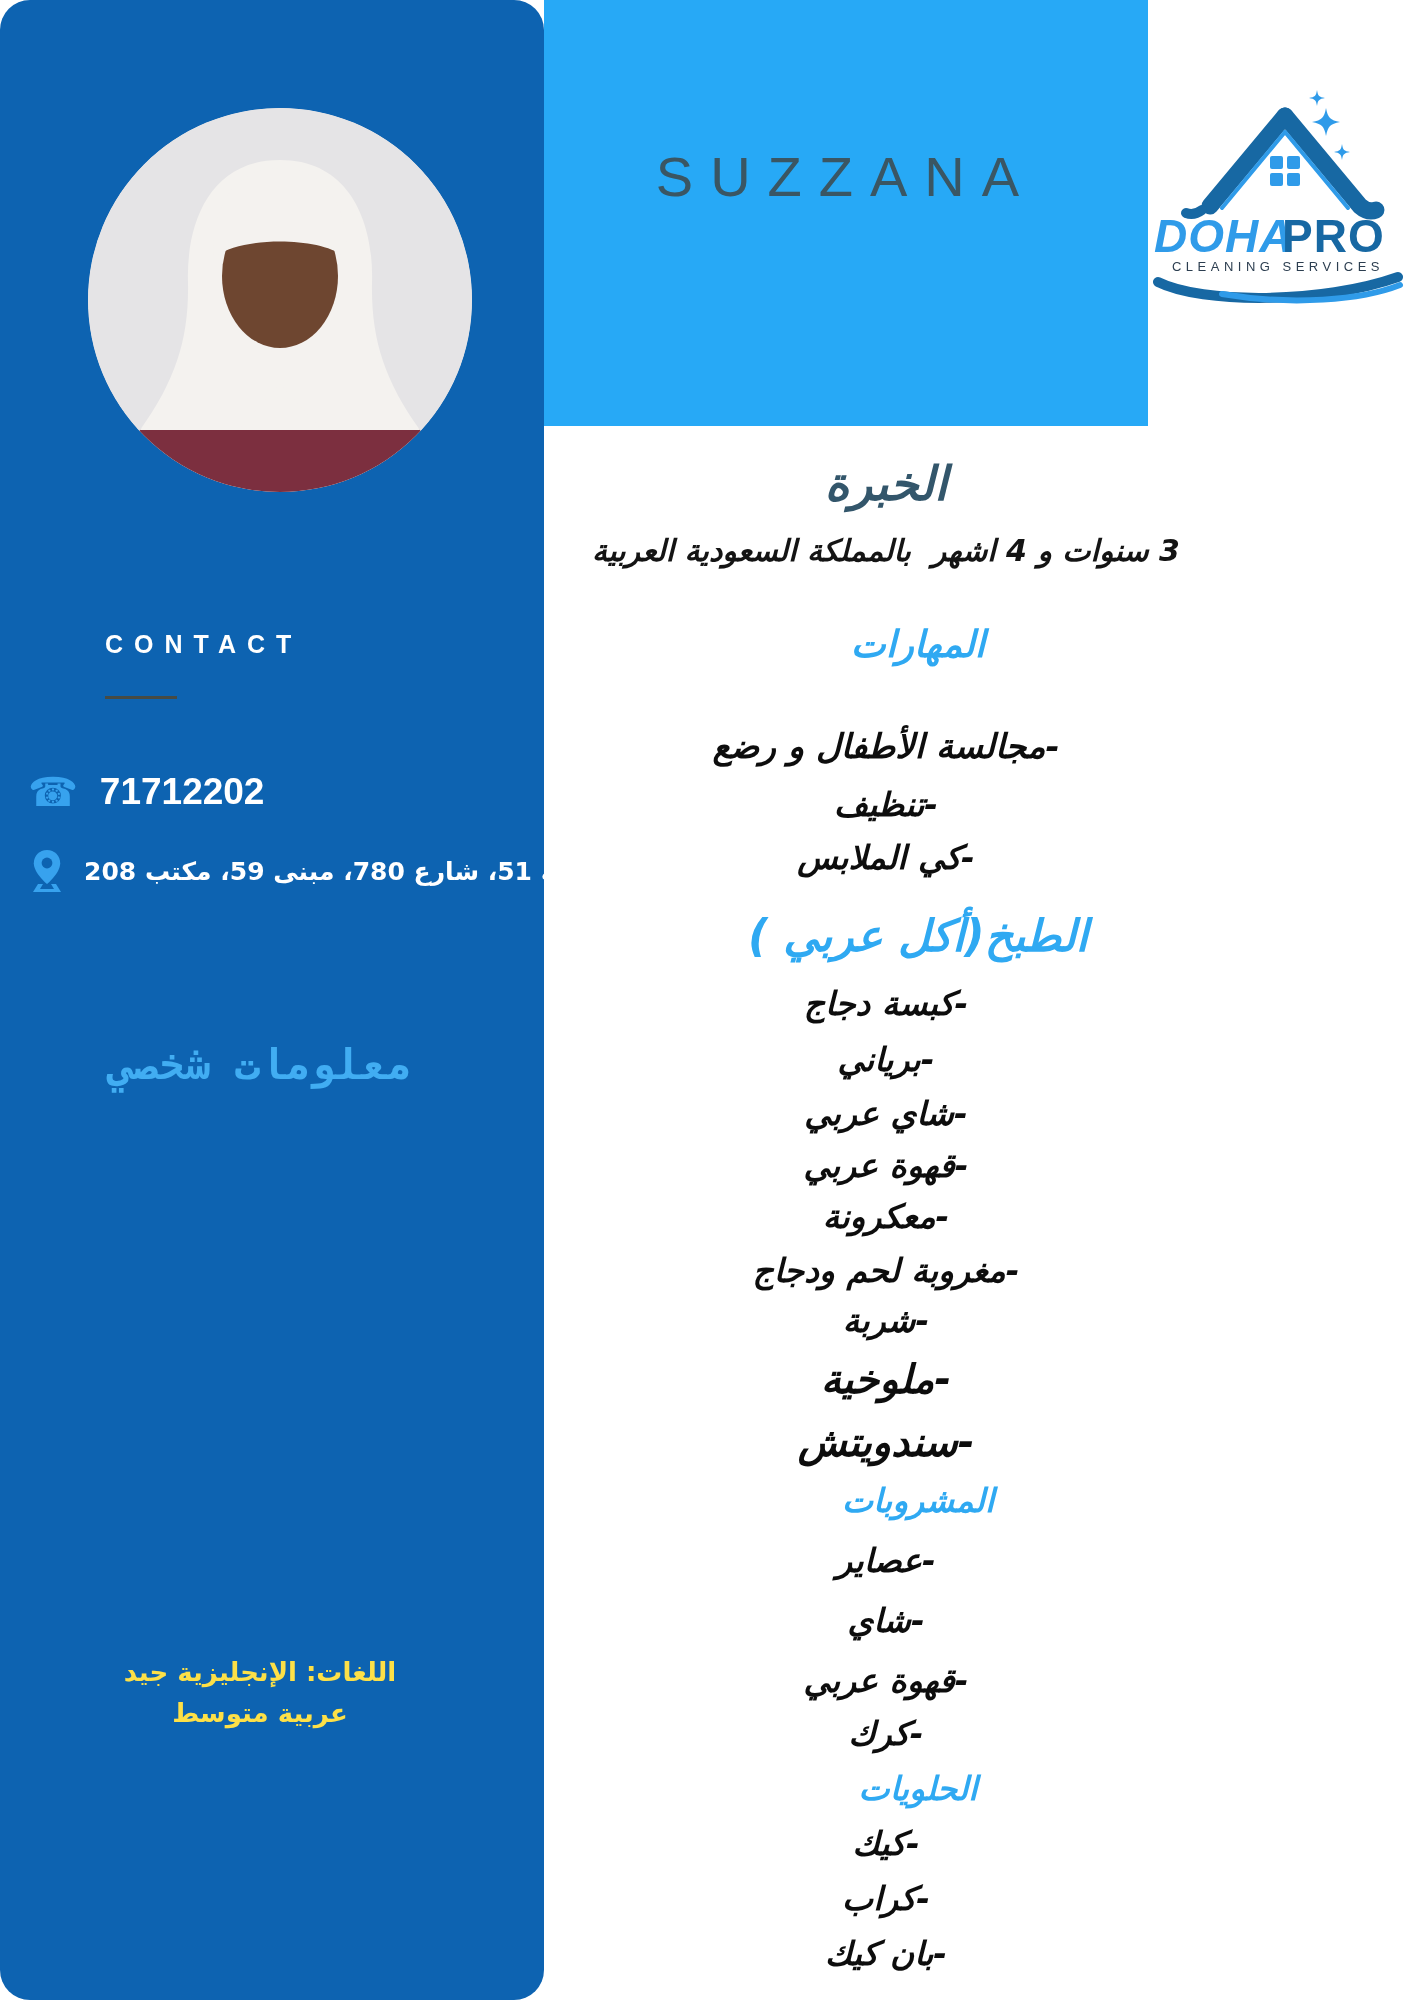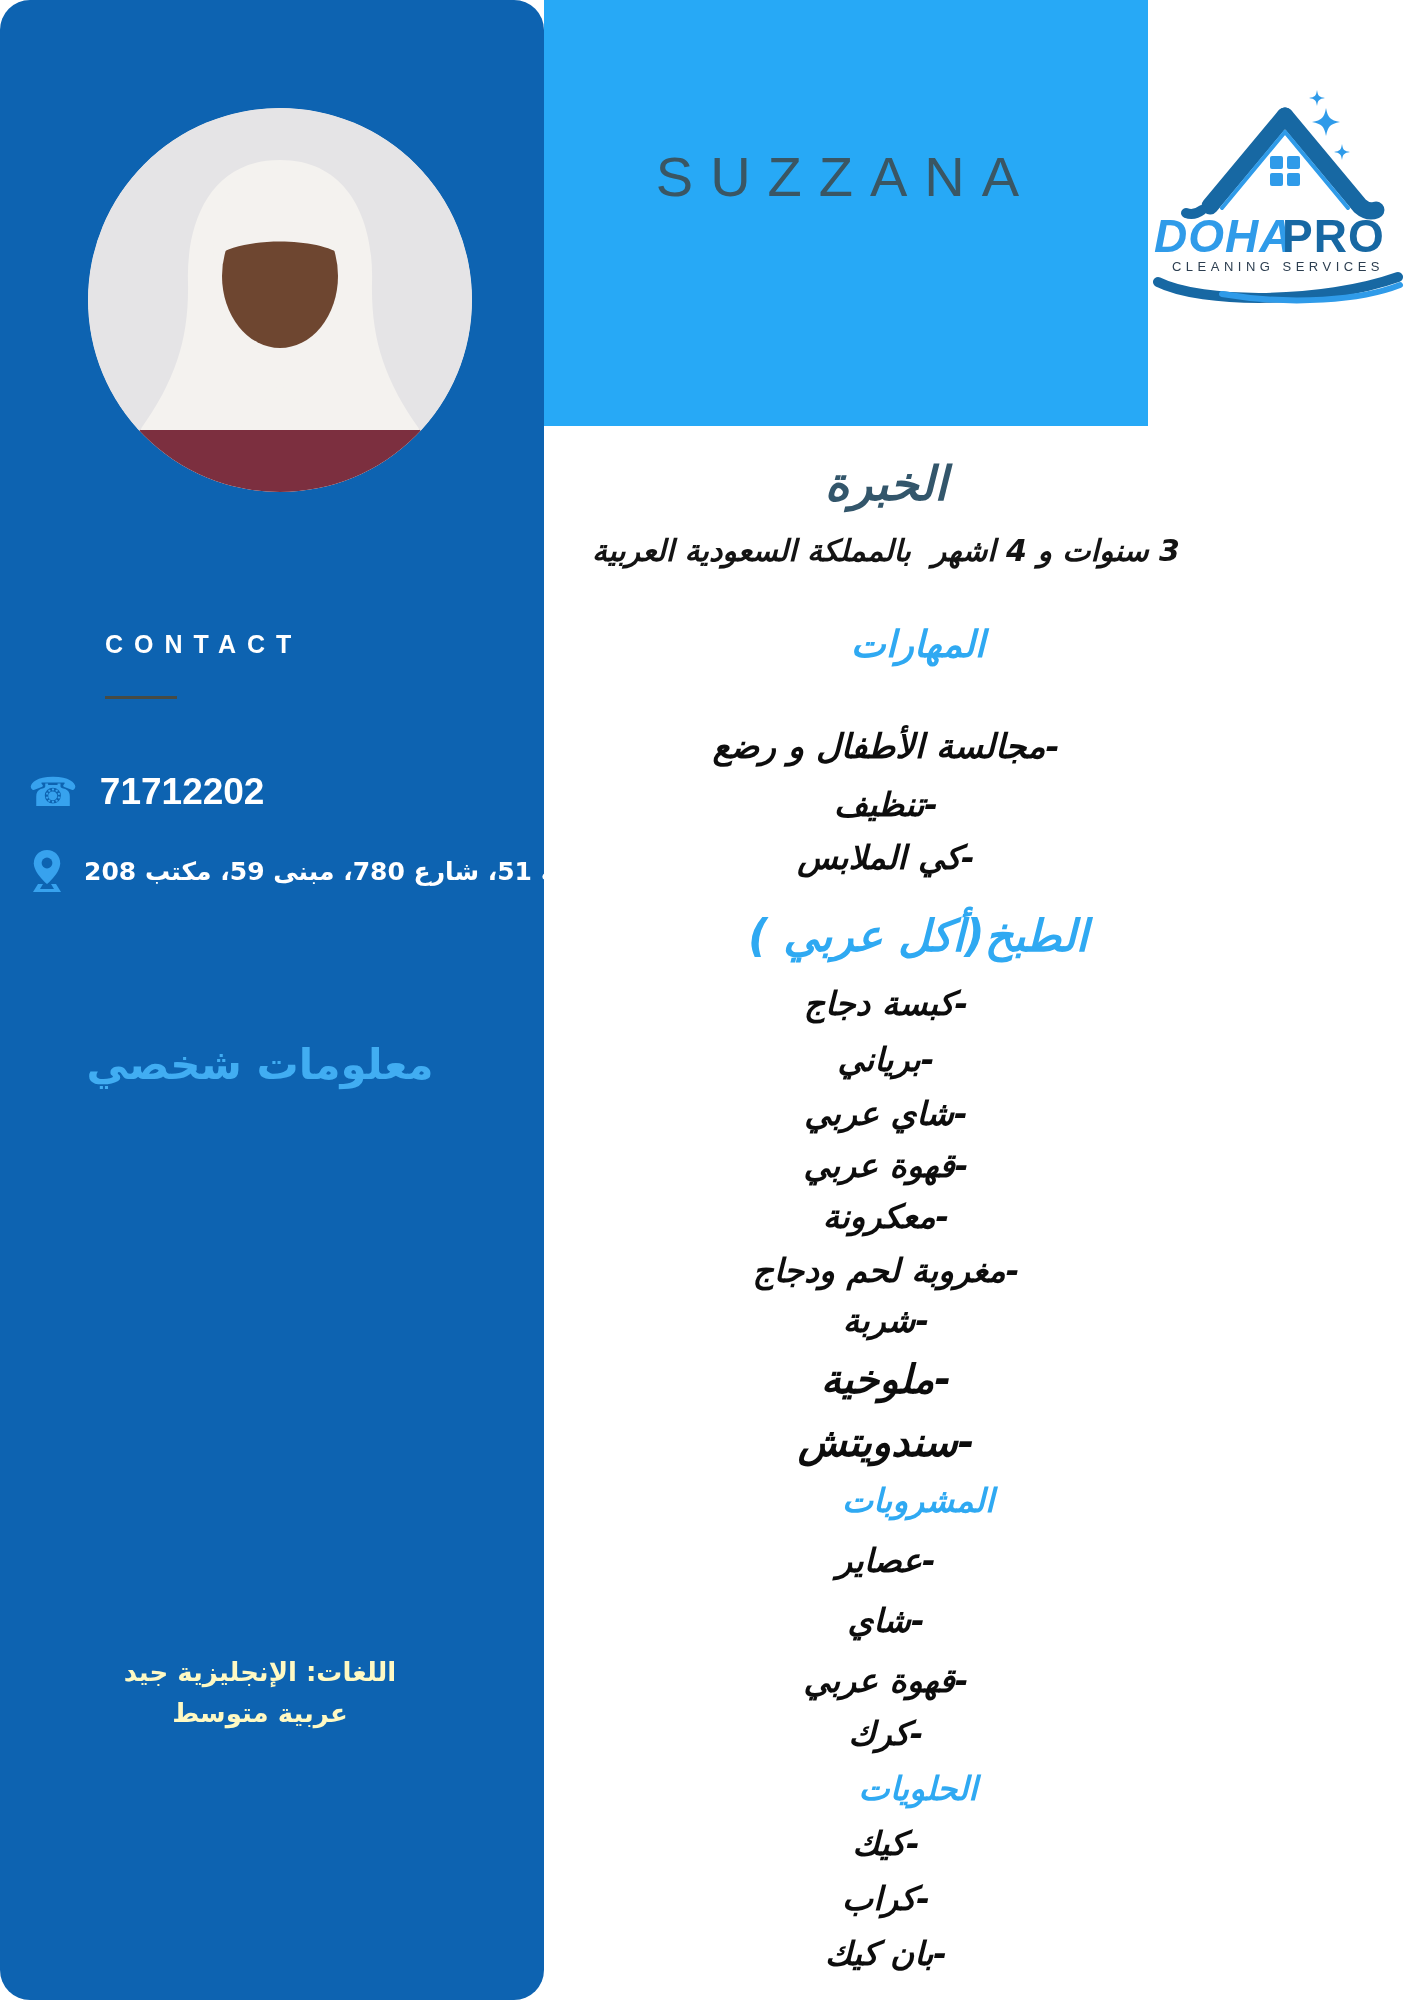--- a/index.html
+++ b/index.html
@@ -10,25 +10,25 @@
   .photo-wrap{position:absolute;left:88px;top:108px;width:384px;height:384px;border-radius:50%;overflow:hidden;background:#E5E4E6;}
   .contact-title{position:absolute;left:105px;top:630px;color:#ffffff;
         font-family:"Liberation Sans",sans-serif;font-weight:bold;font-size:25px;letter-spacing:11px;}
   .contact-underline{position:absolute;left:105px;top:696px;width:72px;height:3px;background:#474b44;}
   .phone-row{position:absolute;left:28px;top:770px;display:flex;align-items:center;}
   .phone-glyph{font-size:40px;color:#37A2EE;line-height:44px;}
   .phone-number{margin-left:22px;color:#ffffff;font-family:"Liberation Sans",sans-serif;font-weight:bold;font-size:37px;}
   .addr-row{position:absolute;left:30px;top:848px;display:flex;align-items:center;}
   .addr-text{margin-left:20px;color:#ffffff;font-weight:bold;font-size:25px;direction:rtl;white-space:nowrap;}
   .personal-title{position:absolute;left:10px;top:1040px;width:500px;text-align:center;
-        color:#41ADF2;font-weight:bold;font-size:42px;direction:rtl;}
+        color:#41ADF2;font-weight:bold;font-size:42px;direction:rtl;font-family:Liberation Mono, monospace;}
   .personal-rows{position:absolute;left:10px;top:1130px;width:500px;text-align:center;direction:rtl;}
   .personal-rows .prow{color:#ffffff;font-weight:bold;font-size:30px;line-height:64px;white-space:pre-wrap;}
   .langs{position:absolute;left:10px;top:1652px;width:500px;text-align:center;direction:rtl;}
-  .langs .lrow{color:#fef9c3;font-weight:bold;font-size:26px;line-height:41px;}
+  .langs .lrow{color:#fde047;font-weight:bold;font-size:26px;line-height:41px;}
   
   .band{position:absolute;left:544px;top:0;width:604px;height:426px;background:#27A9F6;}
   .big-name{position:absolute;left:0;top:144px;width:604px;text-align:center;
         font-family:"Liberation Sans",sans-serif;font-size:56px;font-weight:400;
         letter-spacing:17px;color:#3A5663;}
   
   .logo-box{position:absolute;left:1152px;top:86px;width:252px;height:224px;}
   
   .main{position:absolute;left:544px;top:0;width:660px;height:2000px;}
   .line{position:absolute;left:12px;width:100%;text-align:center;direction:rtl;

